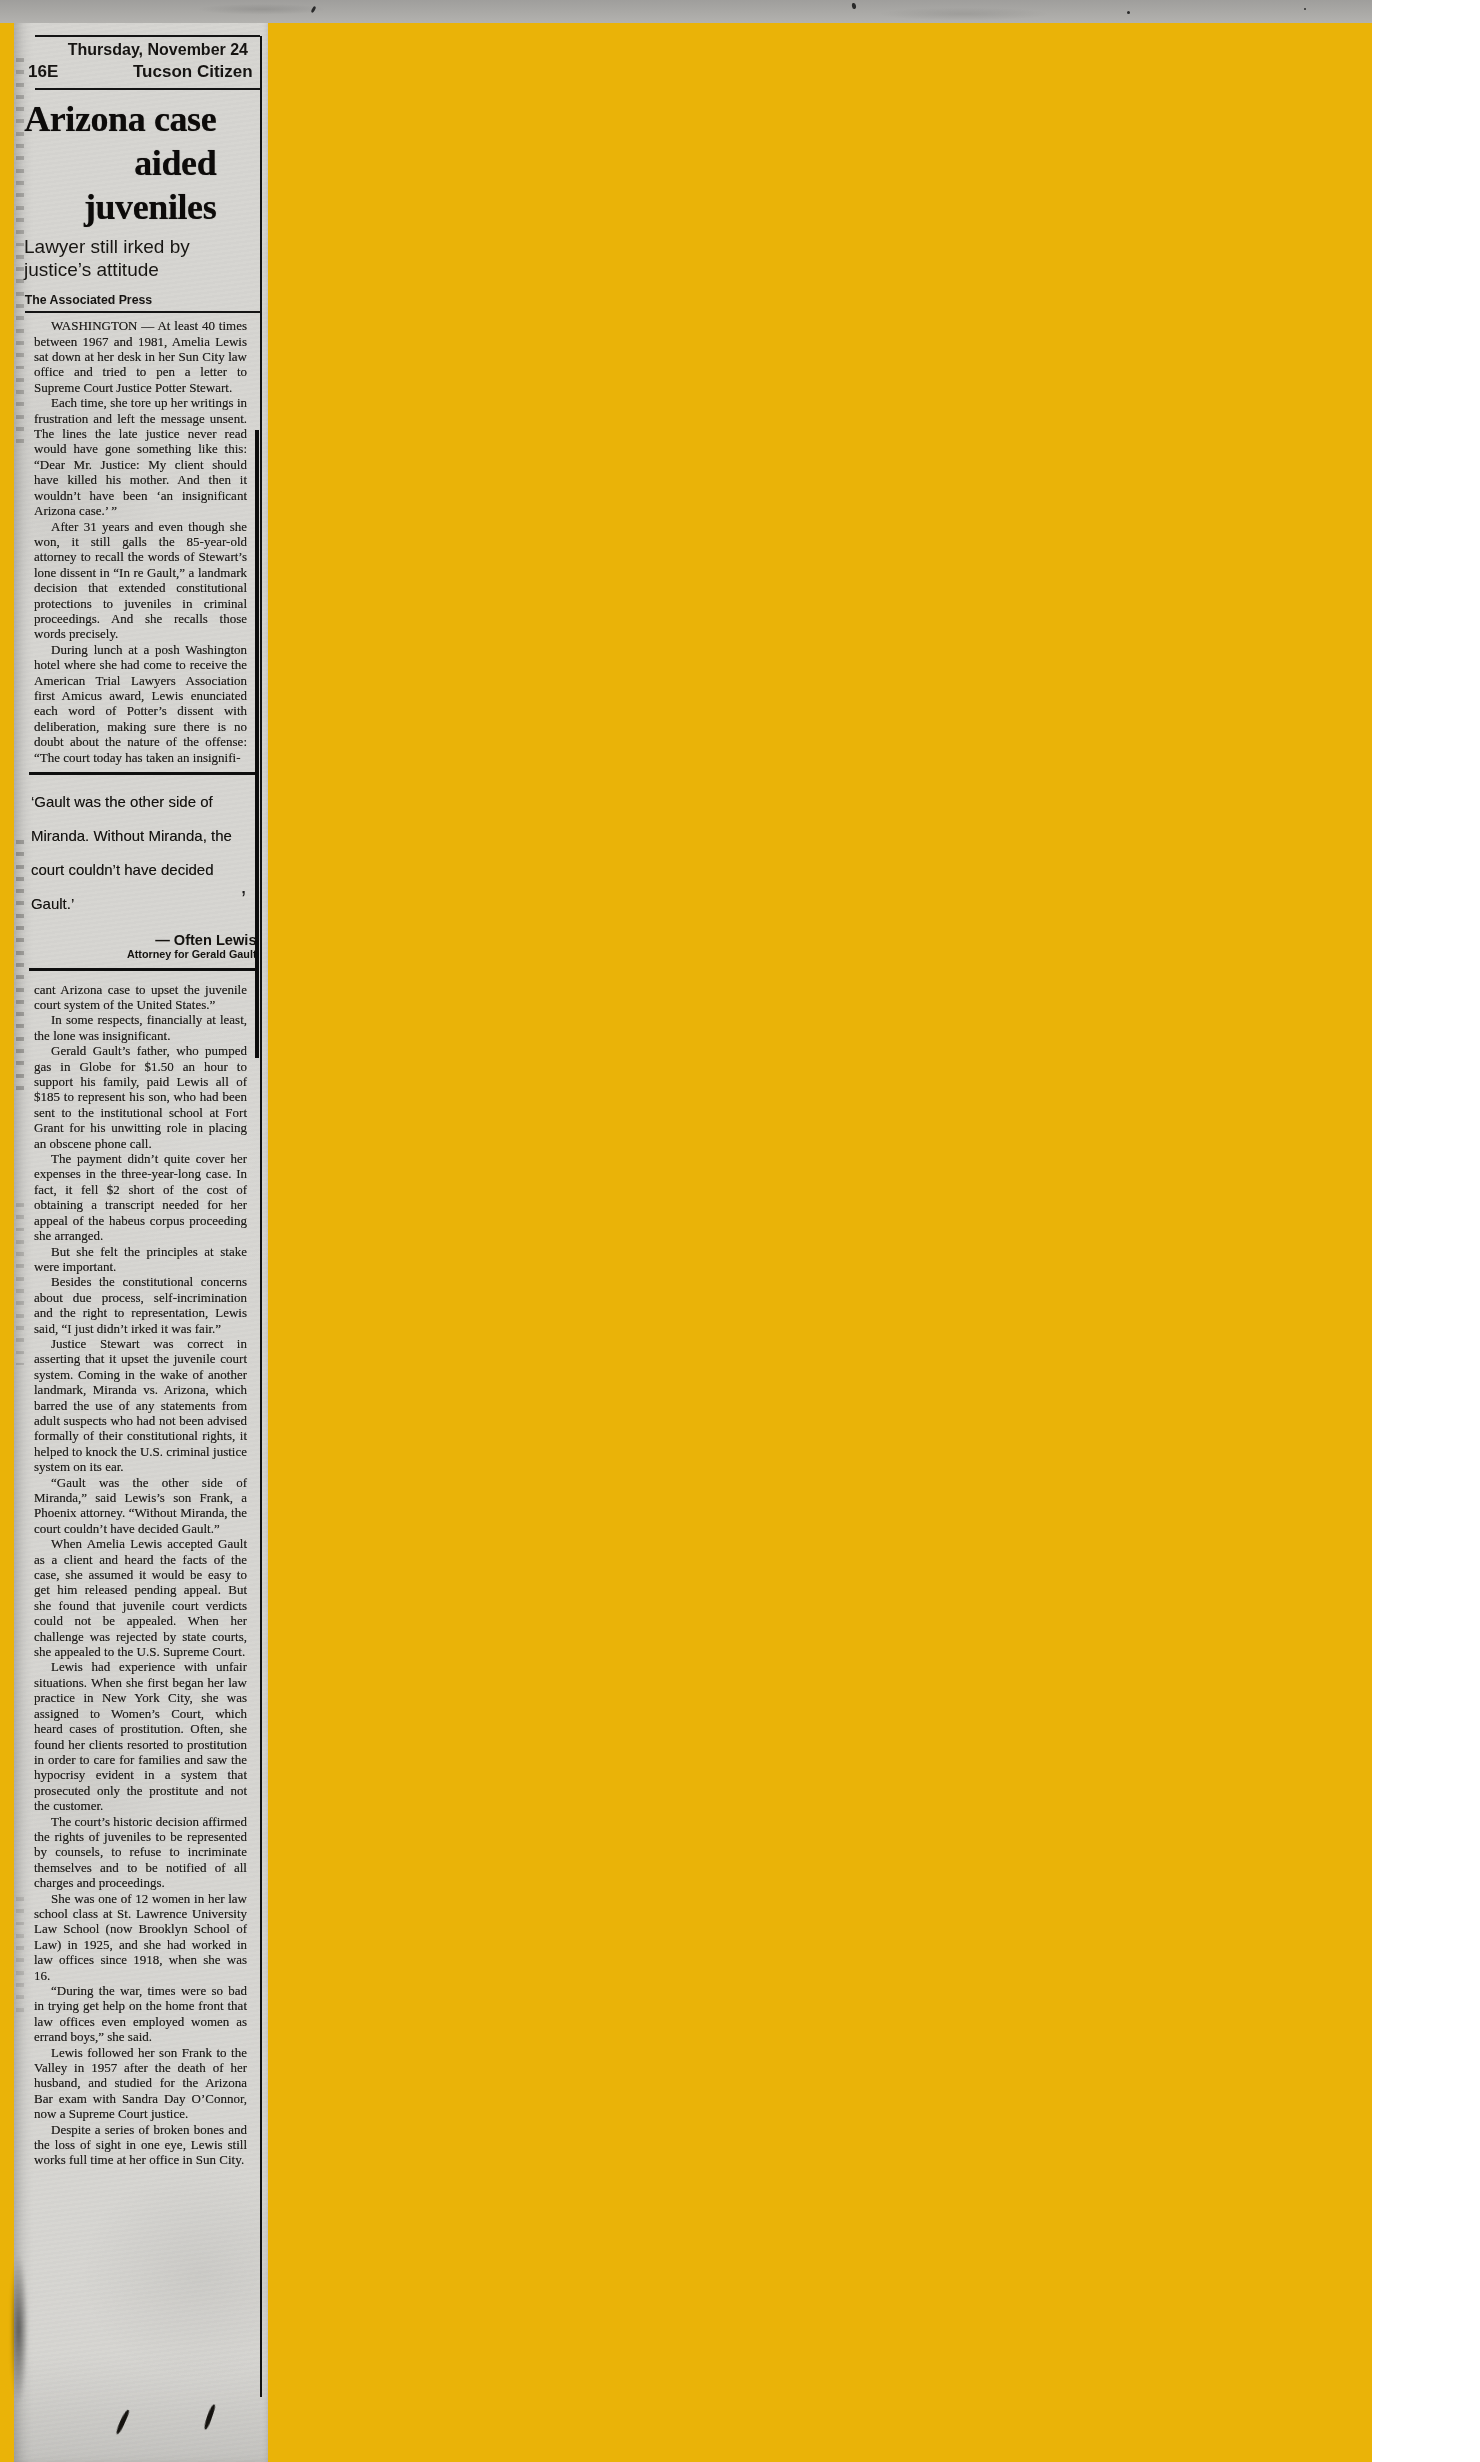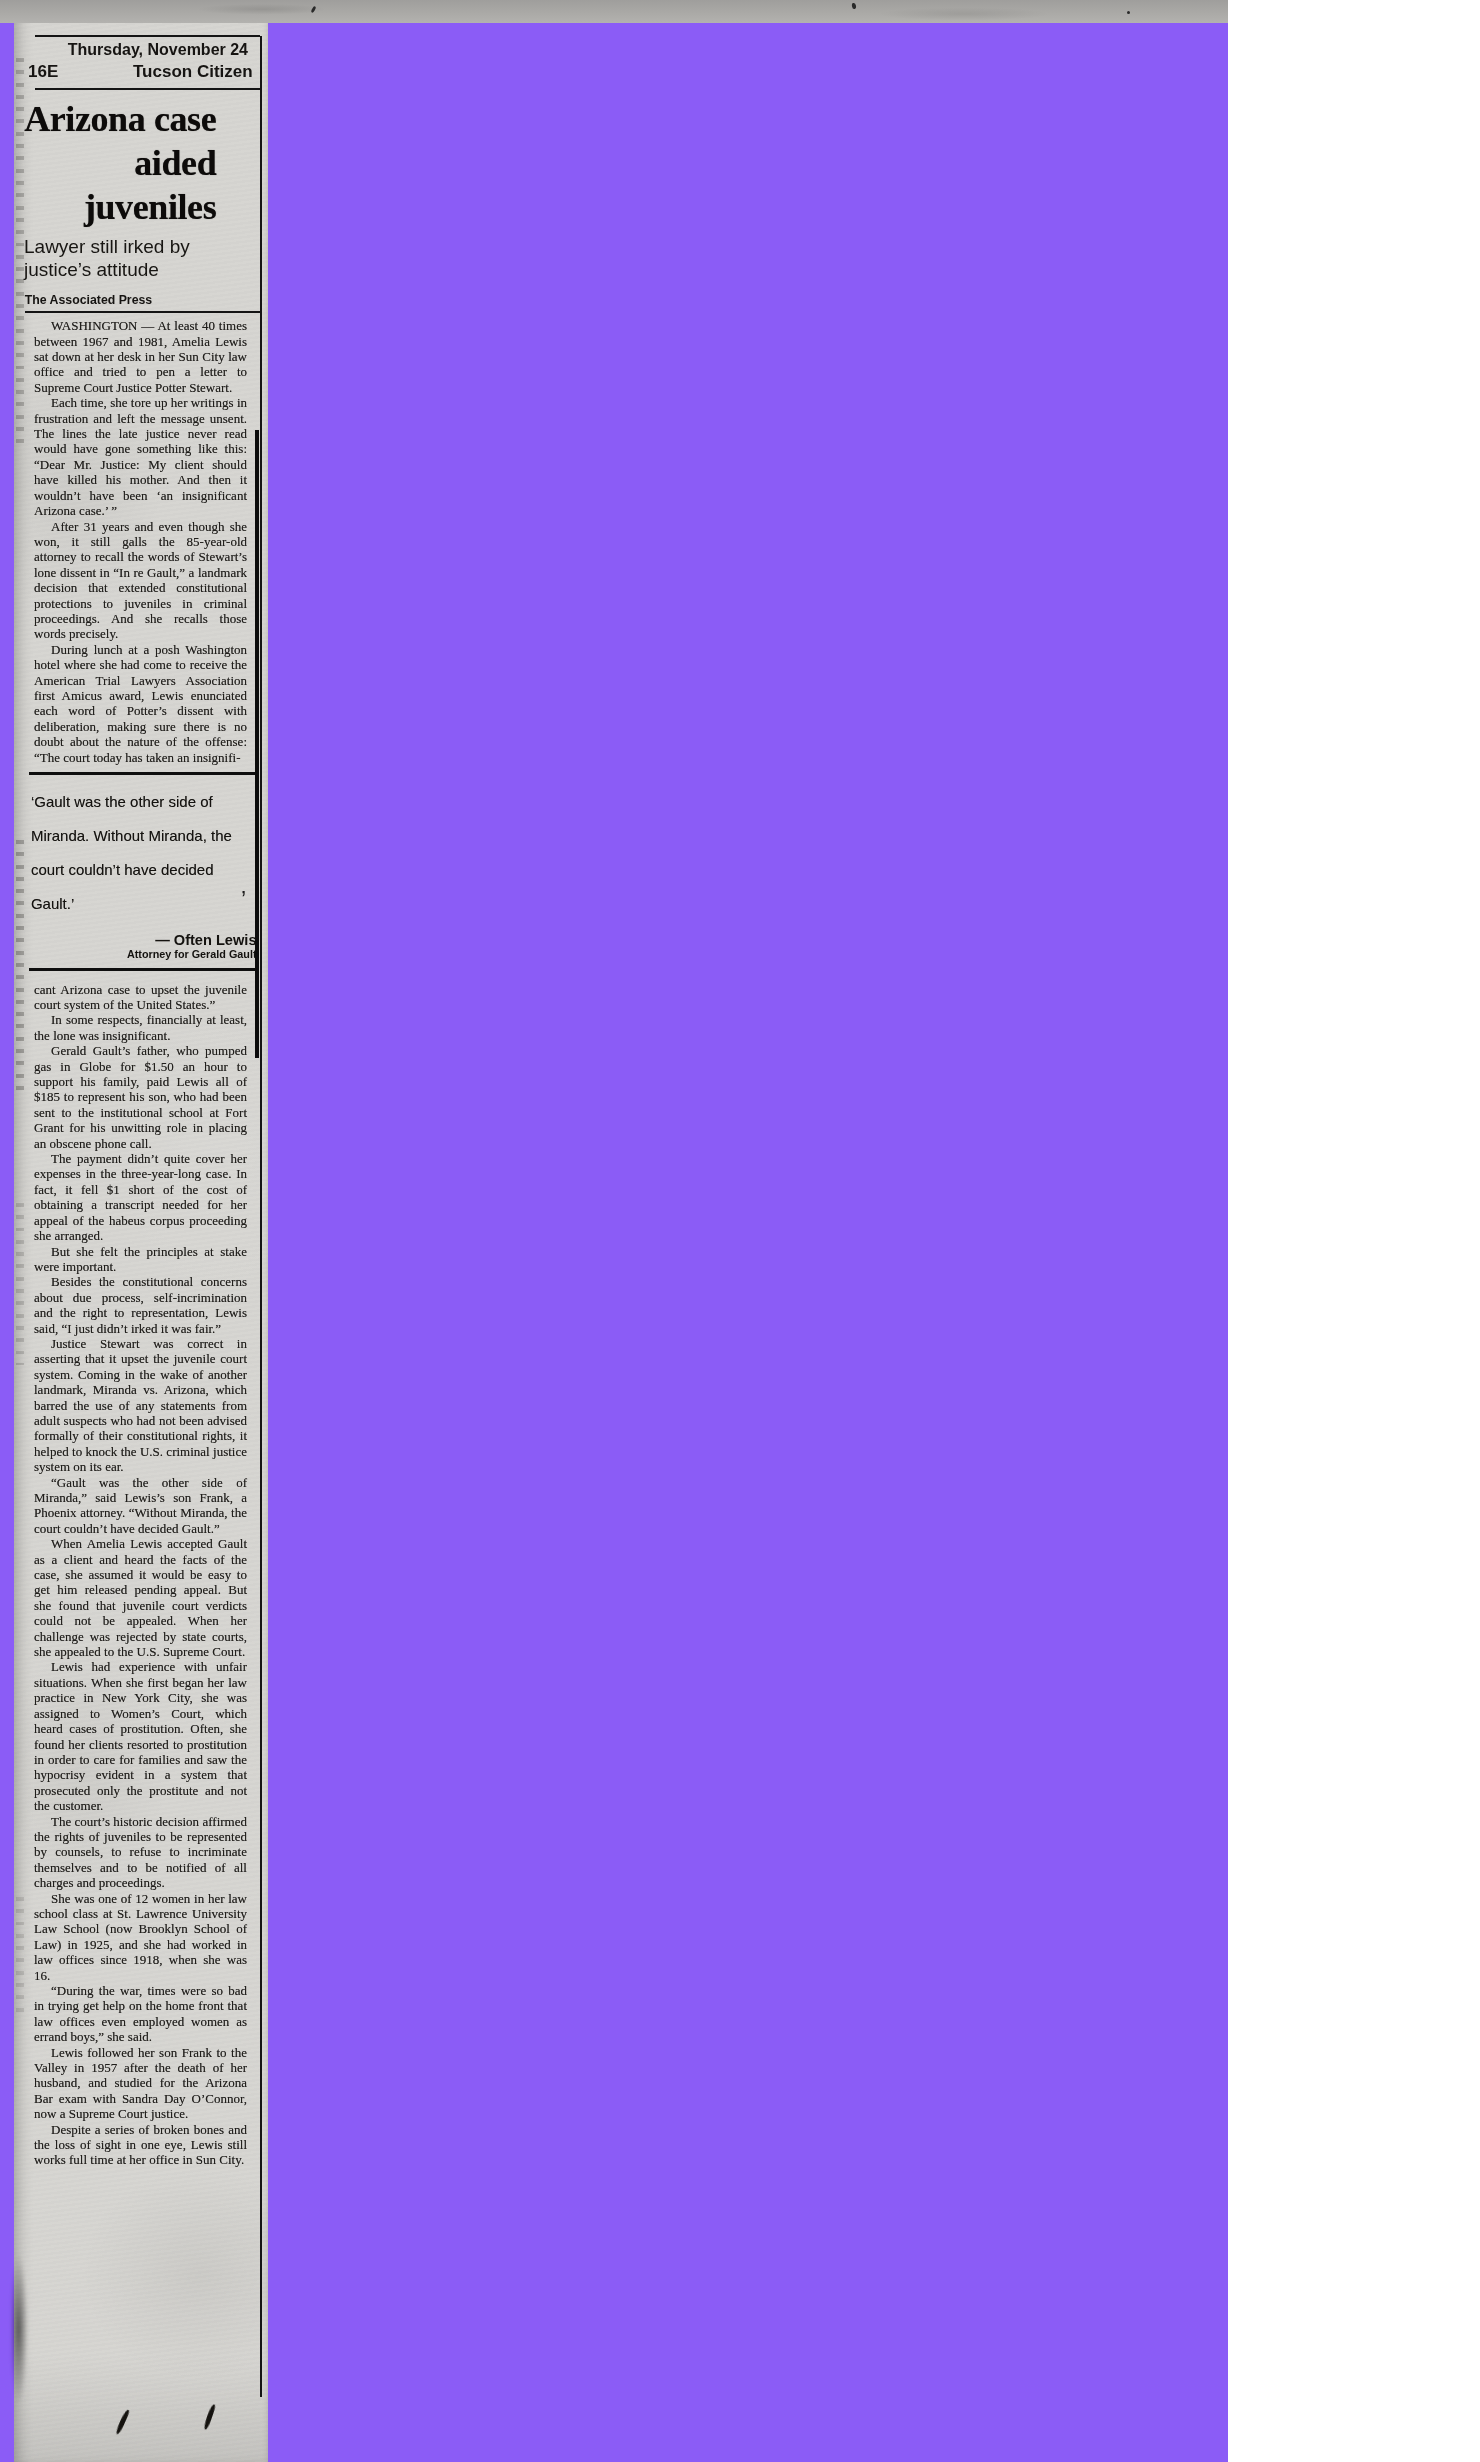--- a/index.html
+++ b/index.html
@@ -1,16 +1,16 @@
 <!DOCTYPE html>
 <html style="font-size:12.3px"><head>
 <meta charset="utf-8">
 <style>
   html,body{margin:0;padding:0;background:#fff;}
-  .page{position:relative;width:1228px;height:2462px;background:#8b5cf6;overflow:hidden;
+  .page{position:relative;width:1372px;height:2462px;background:#eab308;overflow:hidden;
         font-family:"Liberation Serif","DejaVu Serif",serif;}
 
   
   .scan-band{position:absolute;left:0;top:0;width:1480px;height:23px;z-index:5;
     background:
       radial-gradient(93px 7.7px at 262px 9.3px, rgba(0,0,0,.10), transparent 70%),
       radial-gradient(123px 9.3px at 964px 14px, rgba(0,0,0,.08), transparent 70%),
       linear-gradient(180deg,#9f9e9c 0%,#aaa9a6 55%,#b3b2af 100%);}
   .speck{position:absolute;background:#2a2a2a;border-radius:50%;}
   .speck.s1{left:312px;top:6.2px;width:3.1px;height:7px;transform:rotate(28deg);}
@@ -121,21 +121,21 @@
     <div class="pullquote">
       <div class="pq-text">‘Gault was the other side of Miranda. Without Miranda, the court couldn’t have decided Gault.’</div>
       <div class="pq-attr">— Often Lewis</div>
       <div class="pq-attr-title">Attorney for Gerald Gault</div>
     </div>
 
     <div class="body-col" style="margin-top:10.8px;">
       <p class="no-indent">cant Arizona case to upset the juvenile court system of the United States.”</p>
       <p>In some respects, financially at least, the lone was insignificant.</p>
       <p>Gerald Gault’s father, who pumped gas in Globe for $1.50 an hour to support his family, paid Lewis all of $185 to represent his son, who had been sent to the institutional school at Fort Grant for his unwitting role in placing an obscene phone call.</p>
-      <p>The payment didn’t quite cover her expenses in the three-year-long case. In fact, it fell $1 short of the cost of obtaining a transcript needed for her appeal of the habeus corpus proceeding she arranged.</p>
+      <p>The payment didn’t quite cover her expenses in the three-year-long case. In fact, it fell $2 short of the cost of obtaining a transcript needed for her appeal of the habeus corpus proceeding she arranged.</p>
       <p>But she felt the principles at stake were important.</p>
       <p>Besides the constitutional concerns about due process, self-incrimination and the right to representation, Lewis said, “I just didn’t irked it was fair.”</p>
       <p>Justice Stewart was correct in asserting that it upset the juvenile court system. Coming in the wake of another landmark, Miranda vs. Arizona, which barred the use of any statements from adult suspects who had not been advised formally of their constitutional rights, it helped to knock the U.S. criminal justice system on its ear.</p>
       <p>“Gault was the other side of Miranda,” said Lewis’s son Frank, a Phoenix attorney. “Without Miranda, the court couldn’t have decided Gault.”</p>
       <p>When Amelia Lewis accepted Gault as a client and heard the facts of the case, she assumed it would be easy to get him released pending appeal. But she found that juvenile court verdicts could not be appealed. When her challenge was rejected by state courts, she appealed to the U.S. Supreme Court.</p>
       <p>Lewis had experience with unfair situations. When she first began her law practice in New York City, she was assigned to Women’s Court, which heard cases of prostitution. Often, she found her clients resorted to prostitution in order to care for families and saw the hypocrisy evident in a system that prosecuted only the prostitute and not the customer.</p>
       <p>The court’s historic decision affirmed the rights of juveniles to be represented by counsels, to refuse to incriminate themselves and to be notified of all charges and proceedings.</p>
       <p>She was one of 12 women in her law school class at St. Lawrence University Law School (now Brooklyn School of Law) in 1925, and she had worked in law offices since 1918, when she was 16.</p>
       <p>“During the war, times were so bad in trying get help on the home front that law offices even employed women as errand boys,” she said.</p>
       <p>Lewis followed her son Frank to the Valley in 1957 after the death of her husband, and studied for the Arizona Bar exam with Sandra Day O’Connor, now a Supreme Court justice.</p>

